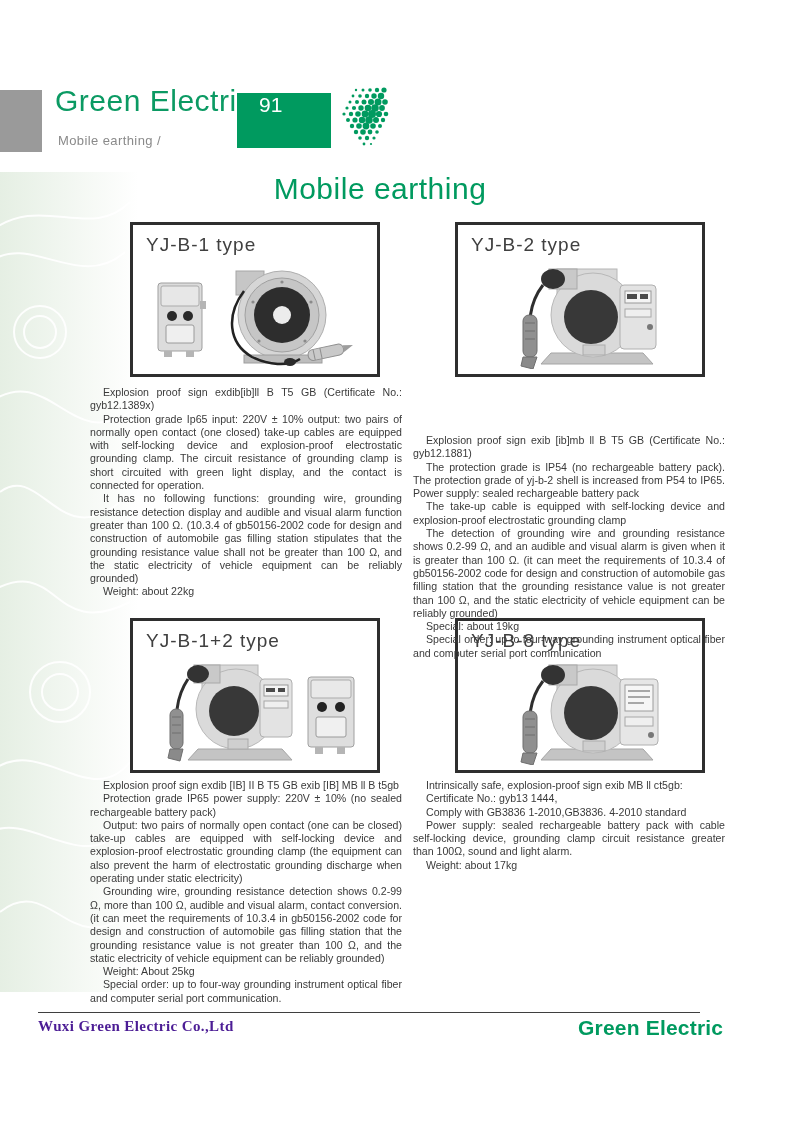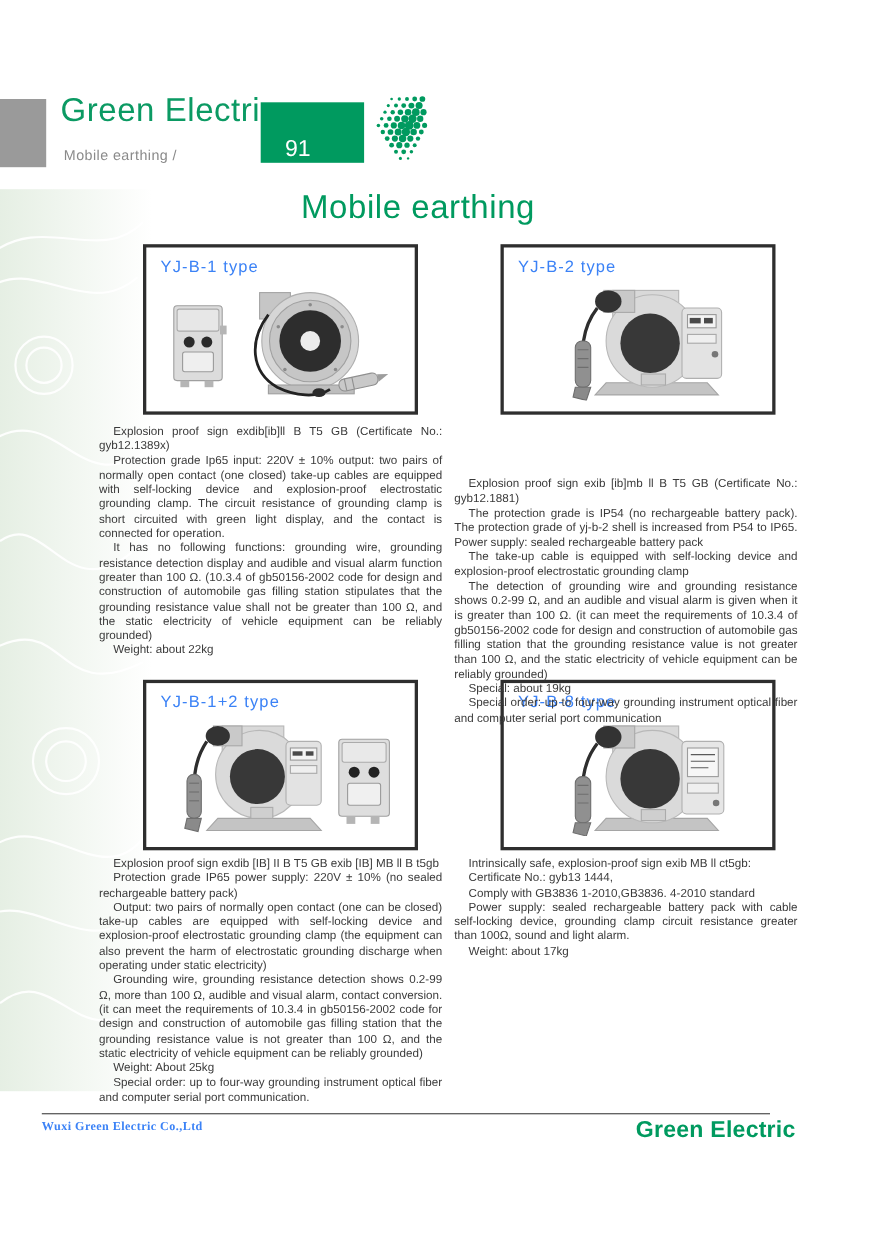--- a/index.html
+++ b/index.html
@@ -5,50 +5,50 @@
   html,body{margin:0;padding:0;}
   body{
     width:794px;height:1123px;position:relative;background:#ffffff;
     font-family:"Liberation Sans", sans-serif;overflow:hidden;color:#3a3a3a;
   }
   
   .gray-block{position:absolute;left:0;top:90px;width:42px;height:62px;background:#9a9a9a;}
   .brand-title{position:absolute;left:55px;top:84px;font-size:30px;color:#0b9a63;letter-spacing:.5px;}
   .brand-sub{position:absolute;left:58px;top:133px;font-size:13px;color:#8a8a8a;letter-spacing:.4px;}
   .pagenum-box{position:absolute;left:237px;top:93px;width:94px;height:55px;background:#009a5f;
-    display:flex;align-items:flex-end;}
+    display:flex;align-items:flex-start;}
   .pagenum-box span{color:#ffffff;font-size:21px;padding-left:22px;}
   .dots-svg{position:absolute;left:328px;top:86px;}
   
   .watermark{position:absolute;left:0;top:172px;width:138px;height:820px;
     background:linear-gradient(to right, rgba(228,238,226,0.95), rgba(228,238,226,0));}
   .watermark svg{position:absolute;left:0;top:0;}
   
   .page-title{position:absolute;left:0;top:172px;width:760px;text-align:center;
     font-size:30px;color:#009a5f;letter-spacing:.5px;}
   
   .pbox{position:absolute;width:244px;height:149px;border:3px solid #2e2e2e;background:#ffffff;}
-  .pbox .plabel{margin:9px 0 0 13px;font-size:15px;color:#3b82f6;letter-spacing:1px;}
+  .pbox .plabel{margin:9px 0 0 13px;font-size:19px;color:#404040;letter-spacing:1px;}
   .pbox svg{display:block;margin:1px auto 0 auto;}
   #box1{left:130px;top:222px;}
   #box2{left:455px;top:222px;}
   #box3{left:130px;top:618px;}
   #box4{left:455px;top:618px;}
   
   .tcol{position:absolute;width:312px;}
   .tcol p{margin:0;font-size:10.6px;line-height:13.3px;text-align:justify;
     text-indent:13px;color:#3a3a3a;}
   #t1{left:90px;top:386px;}
   #t2{left:413px;top:386px;margin-top:48px;}
   #t3{left:90px;top:779px;}
   #t4{left:413px;top:779px;}
   
   .foot-rule{position:absolute;left:38px;top:1012px;width:662px;border-top:1.6px solid #3f3f3f;}
   .foot-company{position:absolute;left:38px;top:1018px;font-family:"Liberation Serif", serif;
-    font-size:11px;font-weight:600;color:#3b82f6;letter-spacing:.4px;}
+    font-size:15px;font-weight:600;color:#4c1d95;letter-spacing:.4px;}
   .foot-logo{position:absolute;left:578px;top:1016px;font-size:21px;font-weight:bold;
     color:#009a5f;letter-spacing:.2px;}
 </style>
 </head>
 <body>
 
 <div class="watermark">
   <svg width="138" height="820" viewBox="0 0 138 820">
     <g fill="none" stroke="rgba(255,255,255,0.9)" stroke-width="2">
       <path d="M-10,60 C 40,20 90,70 130,30"></path>

